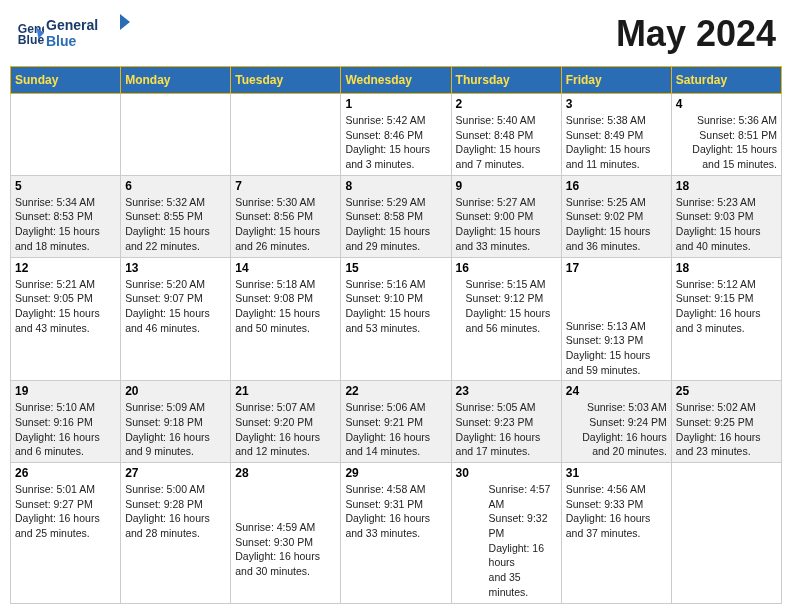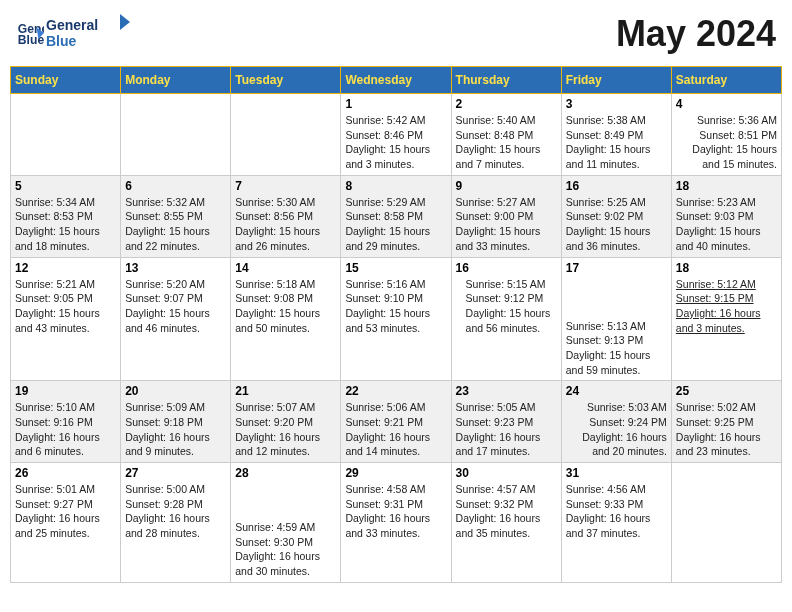--- a/index.html
+++ b/index.html
@@ -237,21 +237,21 @@
         </td>
         <td>
           <div class="day-number">17</div>
           <div class="day-info" style="white-space: pre-line; margin-top: 44px;">Sunrise: 5:13 AM
 Sunset: 9:13 PM
 Daylight: 15 hours
 and 59 minutes.</div>
         </td>
         <td>
           <div class="day-number">18</div>
-          <div class="day-info" style="white-space: pre-line; text-decoration: underline;">Sunrise: 5:12 AM
+          <div class="day-info" style="white-space: pre-line;">Sunrise: 5:12 AM
 Sunset: 9:15 PM
 Daylight: 16 hours
 and 3 minutes.</div>
         </td>
       </tr>
       <tr>
         <td>
           <div class="day-number">19</div>
           <div class="day-info" style="white-space: pre-line;">Sunrise: 5:10 AM
 Sunset: 9:16 PM
@@ -325,21 +325,21 @@
         </td>
         <td>
           <div class="day-number">29</div>
           <div class="day-info" style="white-space: pre-line;">Sunrise: 4:58 AM
 Sunset: 9:31 PM
 Daylight: 16 hours
 and 33 minutes.</div>
         </td>
         <td>
           <div class="day-number">30</div>
-          <div class="day-info" style="white-space: pre-line;">Sunrise: 4:57 AM
+          <div class="day-info" style="white-space: pre-line; margin-left: 33px;">Sunrise: 4:57 AM
 Sunset: 9:32 PM
 Daylight: 16 hours
 and 35 minutes.</div>
         </td>
         <td>
           <div class="day-number">31</div>
           <div class="day-info" style="white-space: pre-line;">Sunrise: 4:56 AM
 Sunset: 9:33 PM
 Daylight: 16 hours
 and 37 minutes.</div>

